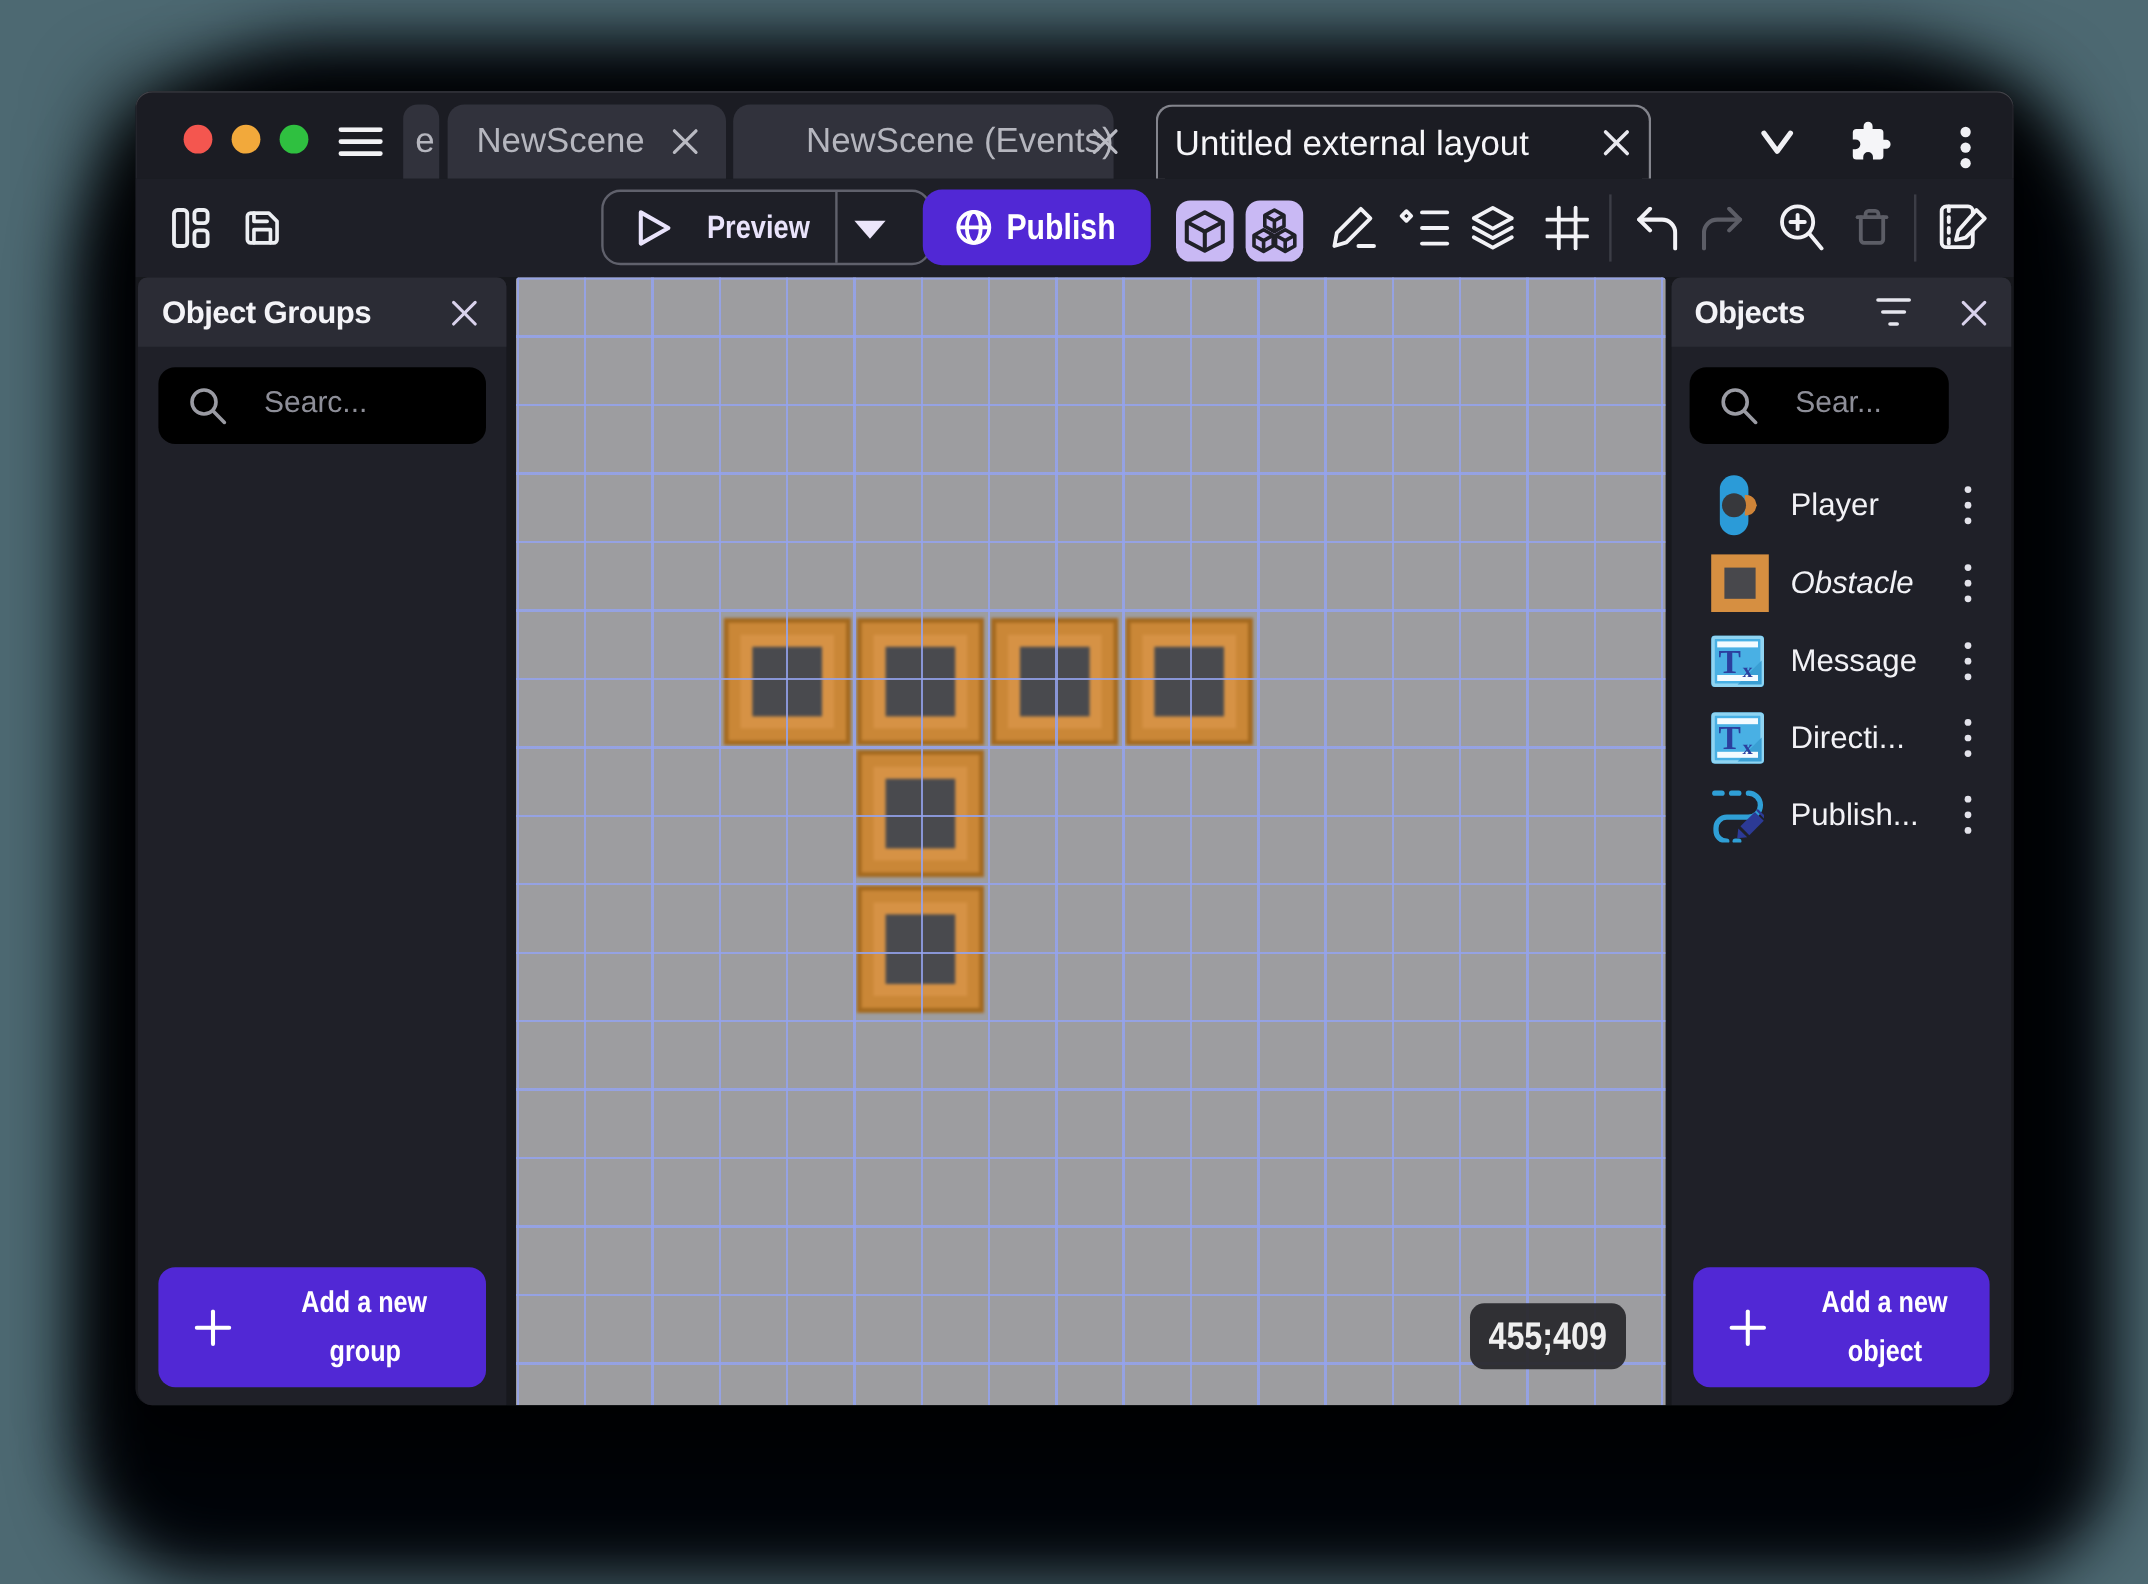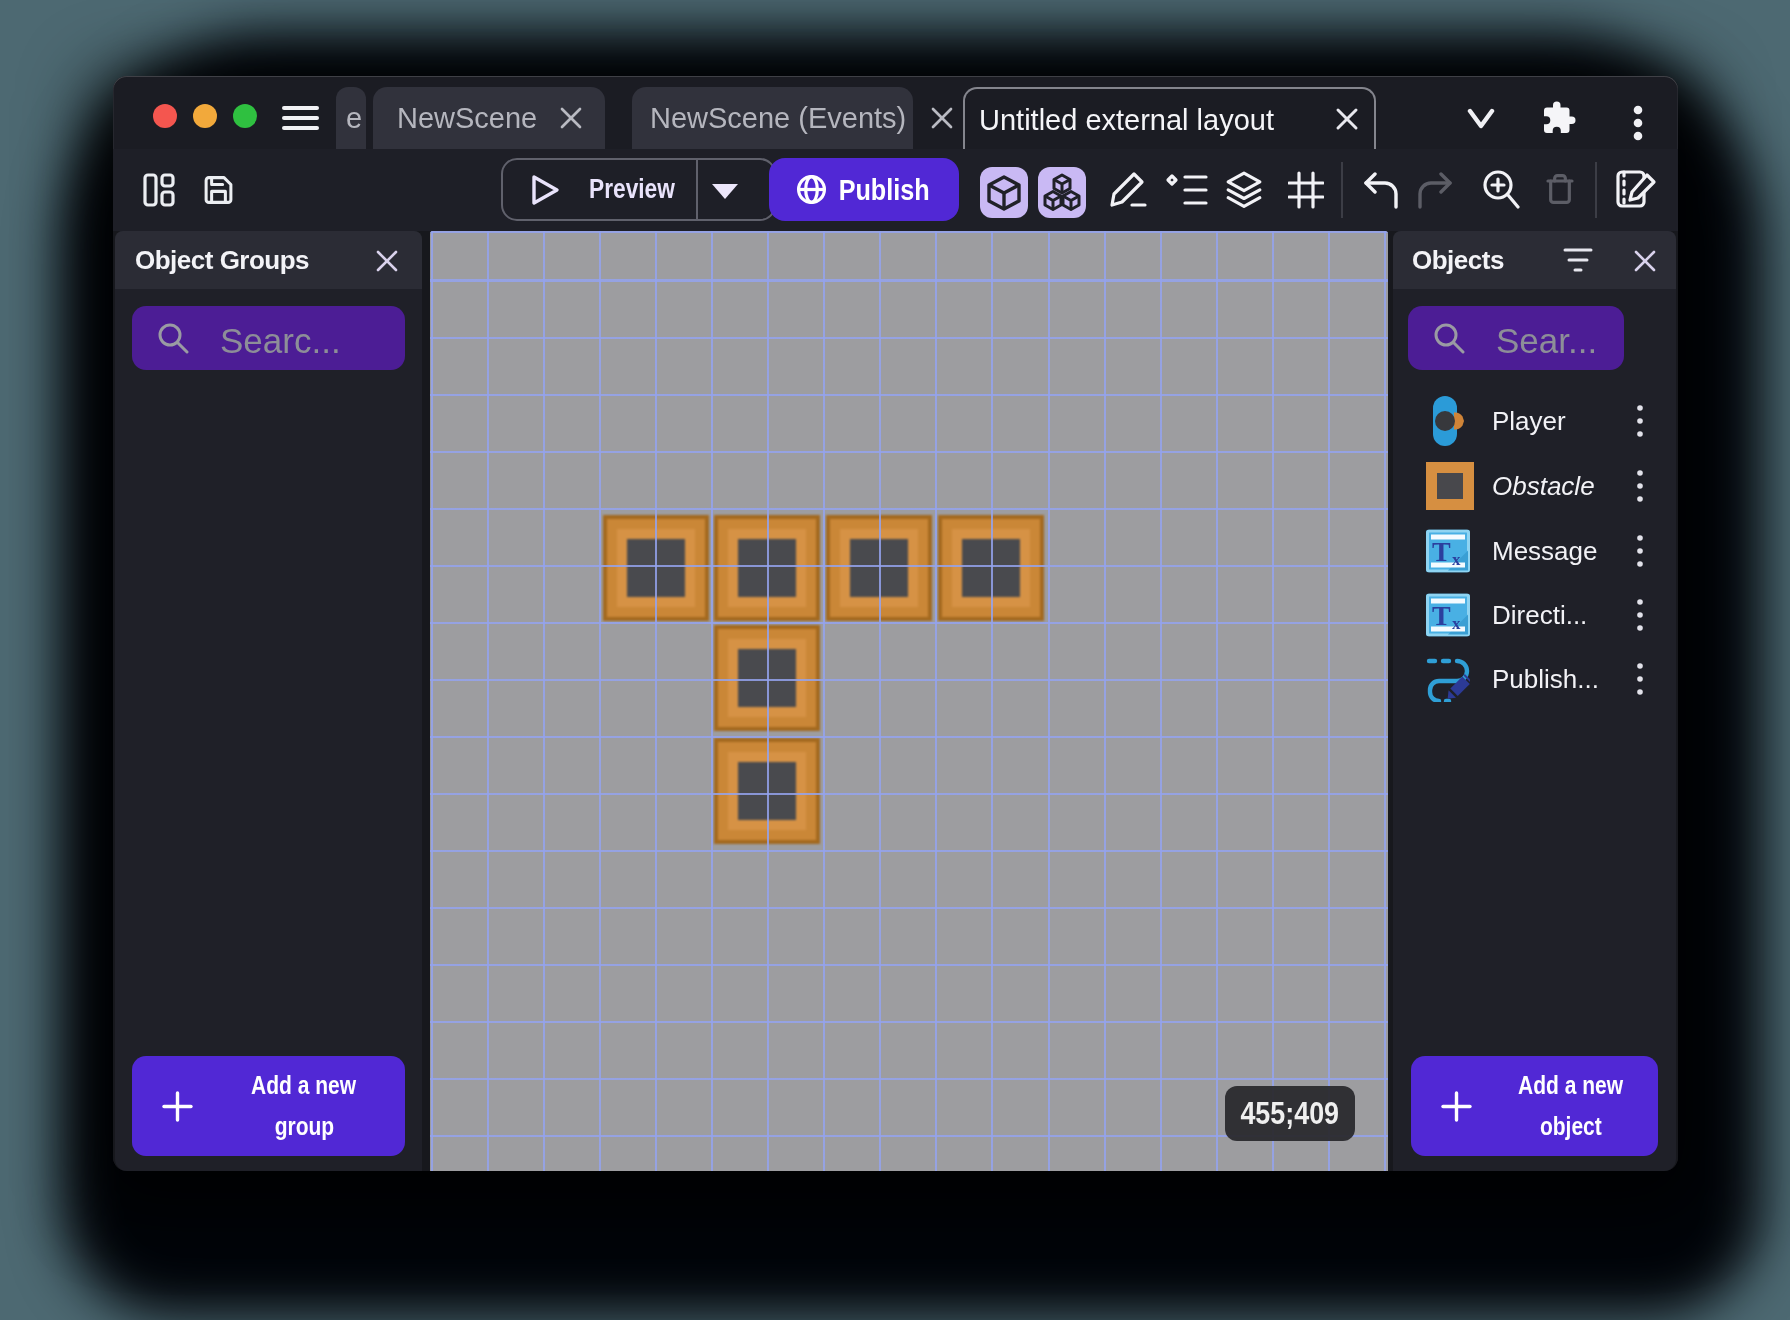--- a/index.html
+++ b/index.html
@@ -36,21 +36,21 @@
   }
   .toggle { top:91px; width:48px; height:51px; background:#c9b9f4; border-radius:12px; }
   .sep { position:absolute; top:86px; width:2px; height:56px; background:#3c3d46; }
   
   .content { position:absolute; left:0; top:155px; width:100%; height:940px; background:#17181d; border-radius:0 0 14px 14px; overflow:hidden; }
   .panel { position:absolute; top:0; height:940px; background:#1f2028; }
   .panel.left { left:2px; width:307px; border-radius:8px 8px 0 12px; }
   .panel.right { left:1280px; width:283px; border-radius:8px 8px 12px 0; }
   .phead { position:absolute; left:0; top:0; width:100%; height:58px; background:#2b2c35; border-radius:8px 8px 0 0;
            color:#f3f3f7; font-weight:bold; font-size:26px; line-height:58px; }
-  .search { position:absolute; top:75px; height:64px; background:#4c1d95; border-radius:14px; color:#8d8e98; font-size:35px; }
+  .search { position:absolute; top:75px; height:64px; background:#000000; border-radius:14px; color:#8d8e98; font-size:25px; }
   .srch-txt { position:absolute; left:88px; top:15px; }
   .pbtn { position:absolute; height:100px; bottom:15px; background:#5128d5; border-radius:14px; color:#fff;
           font-weight:bold; font-size:25px; display:flex; align-items:center;text-decoration:underline; }
   .pbtn .txt { text-align:center; line-height:41px; }
   
   .canvas { position:absolute; left:317px; top:0; width:958px; height:940px; background:#9d9da0; border-radius:3px 3px 0 0; overflow:hidden; }
   .gridlines::before { content:""; position:absolute; left:0; top:0; right:0; height:2px; background:rgba(148,163,238,0.85); }
   .gridlines { position:absolute; left:0; top:0; right:0; bottom:0; z-index:2;
     background-image:
       repeating-linear-gradient(90deg, transparent 0 0.5px, rgba(148,163,238,0.85) 0.5px 2.5px, transparent 2.5px 56.1px),
@@ -89,21 +89,21 @@
     </svg>
     <div class="tab" style="left:223px; width:30px; border-radius:12px 12px 0 0; padding-left:10px; overflow:hidden;">e</div>
     <div class="tab" style="left:260px; width:232px; padding-left:24px;"><span>NewScene</span>
       <svg class="x" style="left:184px;" viewBox="0 0 28 28">
           <g stroke="#b9bac2" stroke-width="2.7" stroke-linecap="round">
             <line x1="5" y1="5" x2="23" y2="23"></line>
             <line x1="23" y1="5" x2="5" y2="23"></line>
           </g>
         </svg>
     </div>
-    <div class="tab" style="left:519px; width:281px; padding-left:18px;"><span>NewScene (Events)</span>
+    <div class="tab" style="left:498px; width:317px; padding-left:18px;text-align:right;"><span>NewScene (Events)</span>
       <svg class="x" style="left:296px;" viewBox="0 0 28 28">
           <g stroke="#b9bac2" stroke-width="2.7" stroke-linecap="round">
             <line x1="5" y1="5" x2="23" y2="23"></line>
             <line x1="23" y1="5" x2="5" y2="23"></line>
           </g>
         </svg>
     </div>
     <div class="tab tabactive" style="left:850px; width:413px; padding-left:14px;"><span>Untitled external layout</span>
       <svg class="x" style="left:368px;" viewBox="0 0 28 28">
           <g stroke="#e8e8ee" stroke-width="3" stroke-linecap="round">

